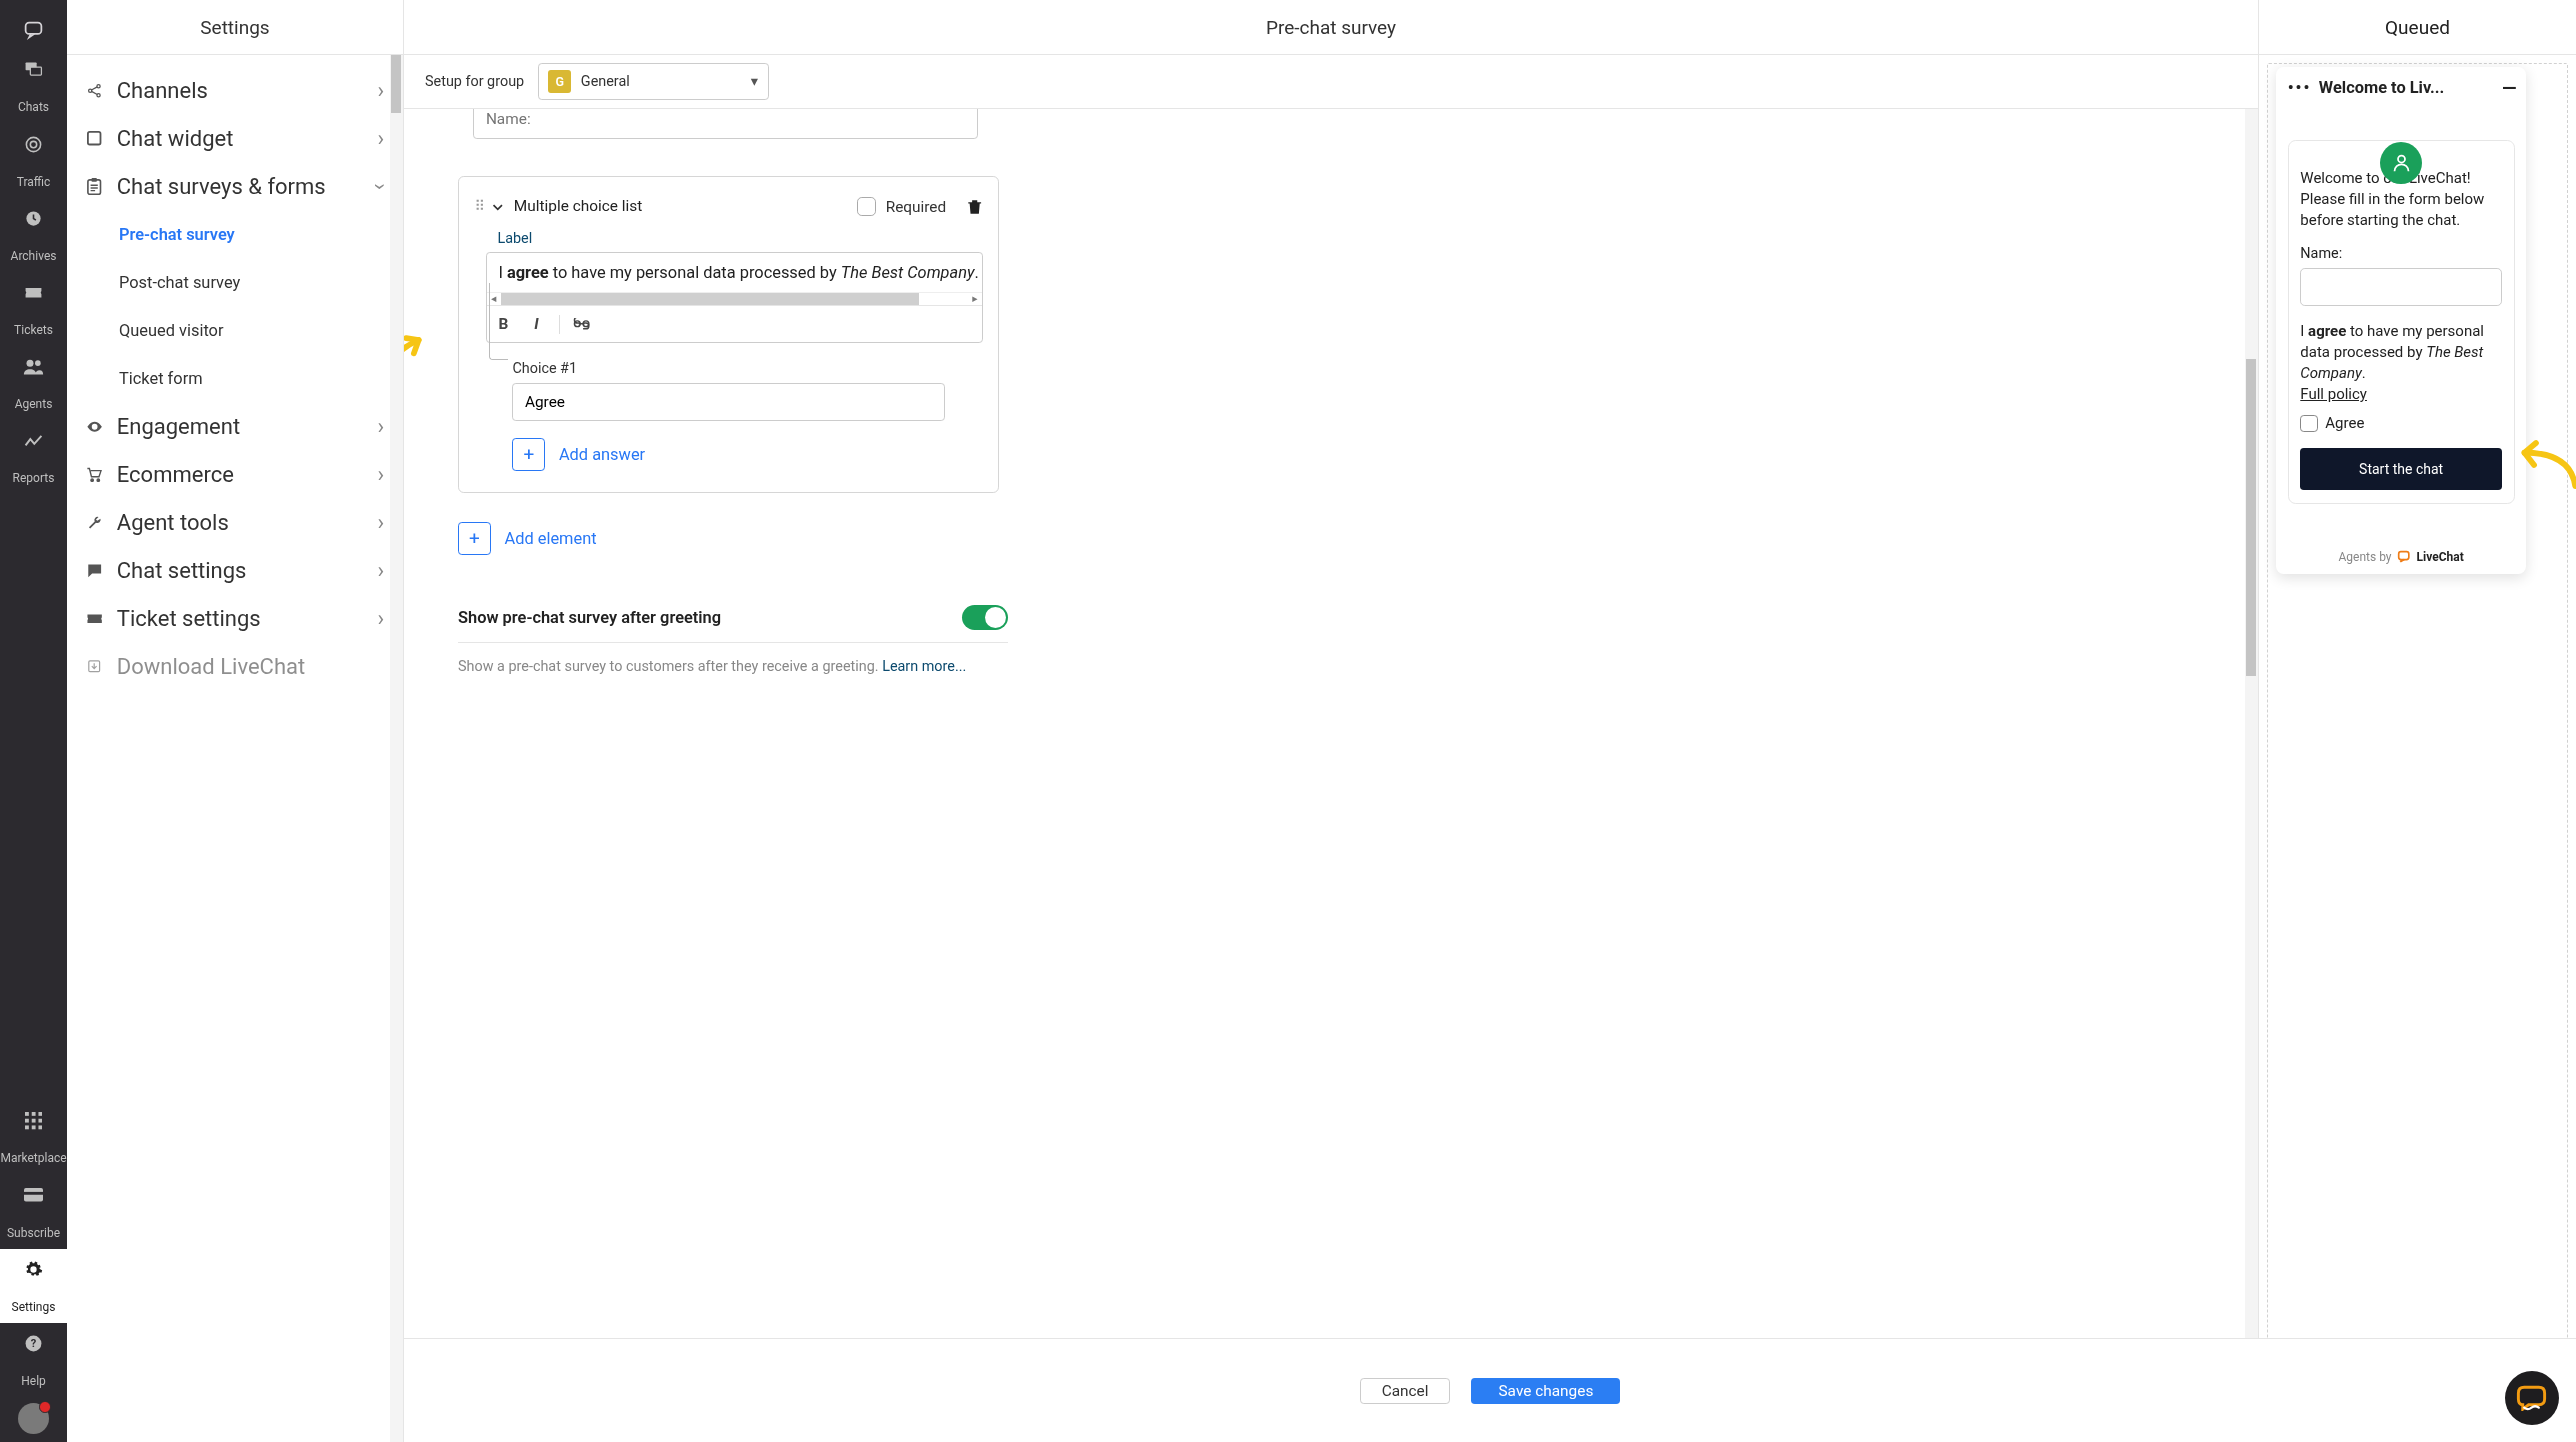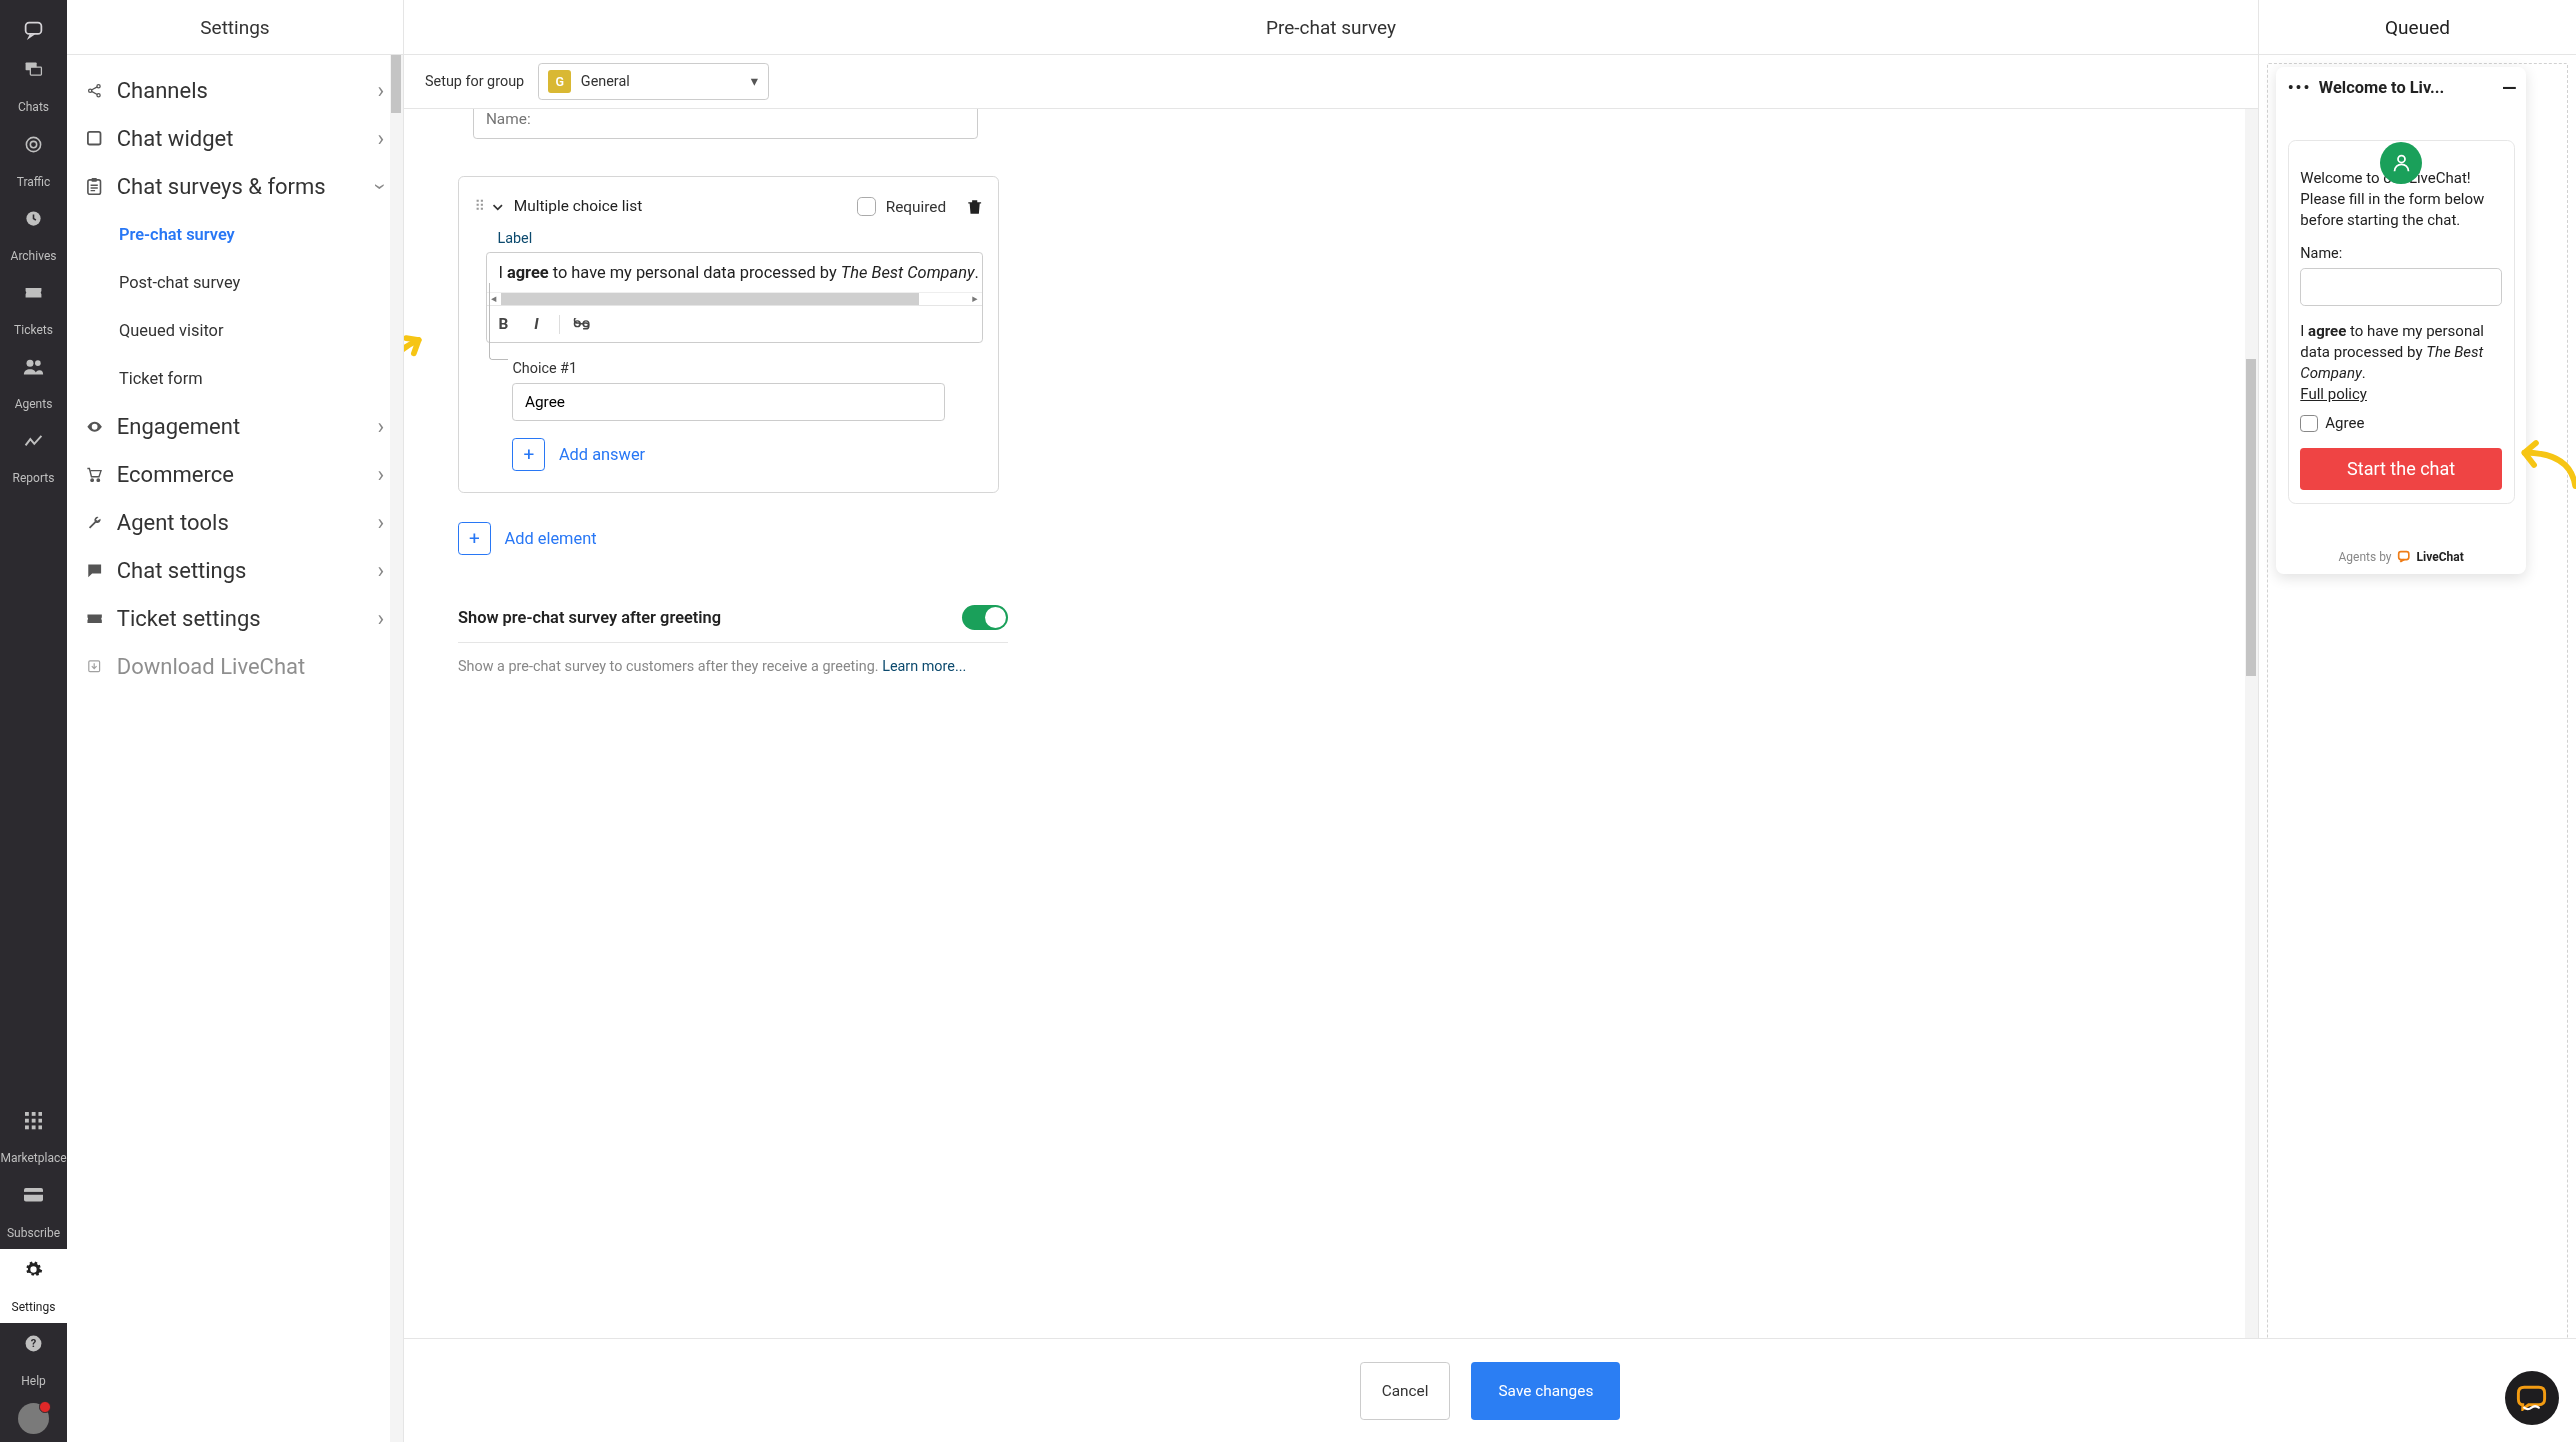--- a/index.html
+++ b/index.html
@@ -96,28 +96,28 @@
   .avatar-circ{width:42px;height:42px;border-radius:50%;background:#1aa05a;display:flex;align-items:center;justify-content:center;color:#fff;position:absolute;left:50%;transform:translateX(-50%);top:33px;z-index:2}
   .bubble{margin:31px 11.5px 0;border:1px solid #e6e6e6;border-radius:7.7px;padding:27px 11.5px 13.5px;position:relative;font-size:15px;line-height:1.4;color:#222}
   .pv-name-lbl{margin-top:13.5px;font-size:14.4px}
   .pv-input{width:100%;height:38px;border:1.4px solid #ccc;border-radius:4.8px;margin-top:3.8px}
   .pv-agree{margin-top:15.4px;line-height:1.4;font-size:15px}
   .pv-agree .b{font-weight:700}
   .pv-agree .i{font-style:italic}
   .pv-agree .u{text-decoration:underline}
   .pv-check{display:flex;align-items:center;margin-top:7.7px}
   .pv-check-box{width:17.3px;height:17.3px;border:1.4px solid #888;border-radius:3.8px;margin-right:7.7px}
-  .pv-btn{margin-top:13.5px;height:42px;background:#ef4444;color:#fff;border:none;border-radius:3.8px;width:100%;font-size:18px;cursor:pointer}
+  .pv-btn{margin-top:13.5px;height:42px;background:#0f172a;color:#fff;border:none;border-radius:3.8px;width:100%;font-size:14px;cursor:pointer}
   .powered{text-align:center;color:#888;font-size:12px;margin-top:46px;display:flex;align-items:center;justify-content:center;gap:5.8px}
   .lc-mark{color:#e98007;font-weight:700;display:inline-flex;align-items:center;gap:1.9px}
   .lc-name{color:#222;font-weight:700}
 
   
   .footer{position:absolute;left:404px;right:0;bottom:0;height:104px;background:#fff;border-top:1px solid #e5e5e5;display:flex;align-items:center;justify-content:center;gap:21px;z-index:5}
-  .btn{height:58px;padding:0 21px;border-radius:3.8px;font-size:15.4px;cursor:pointer}
+  .btn{height:26px;padding:0 21px;border-radius:3.8px;font-size:15.4px;cursor:pointer}
   .btn.cancel{background:#fff;border:1px solid #ccc;color:#333}
   .btn.save{background:#2b7ef3;border:none;color:#fff;padding:0 27px}
 
   
   .float-orange{position:fixed;right:17.3px;bottom:17.3px;width:54px;height:54px;border-radius:50%;background:#1e1d1f;display:flex;align-items:center;justify-content:center;z-index:10}
   .float-orange svg{width:35px;height:27px}
 
   svg{display:block}
 </style>
 </head>

